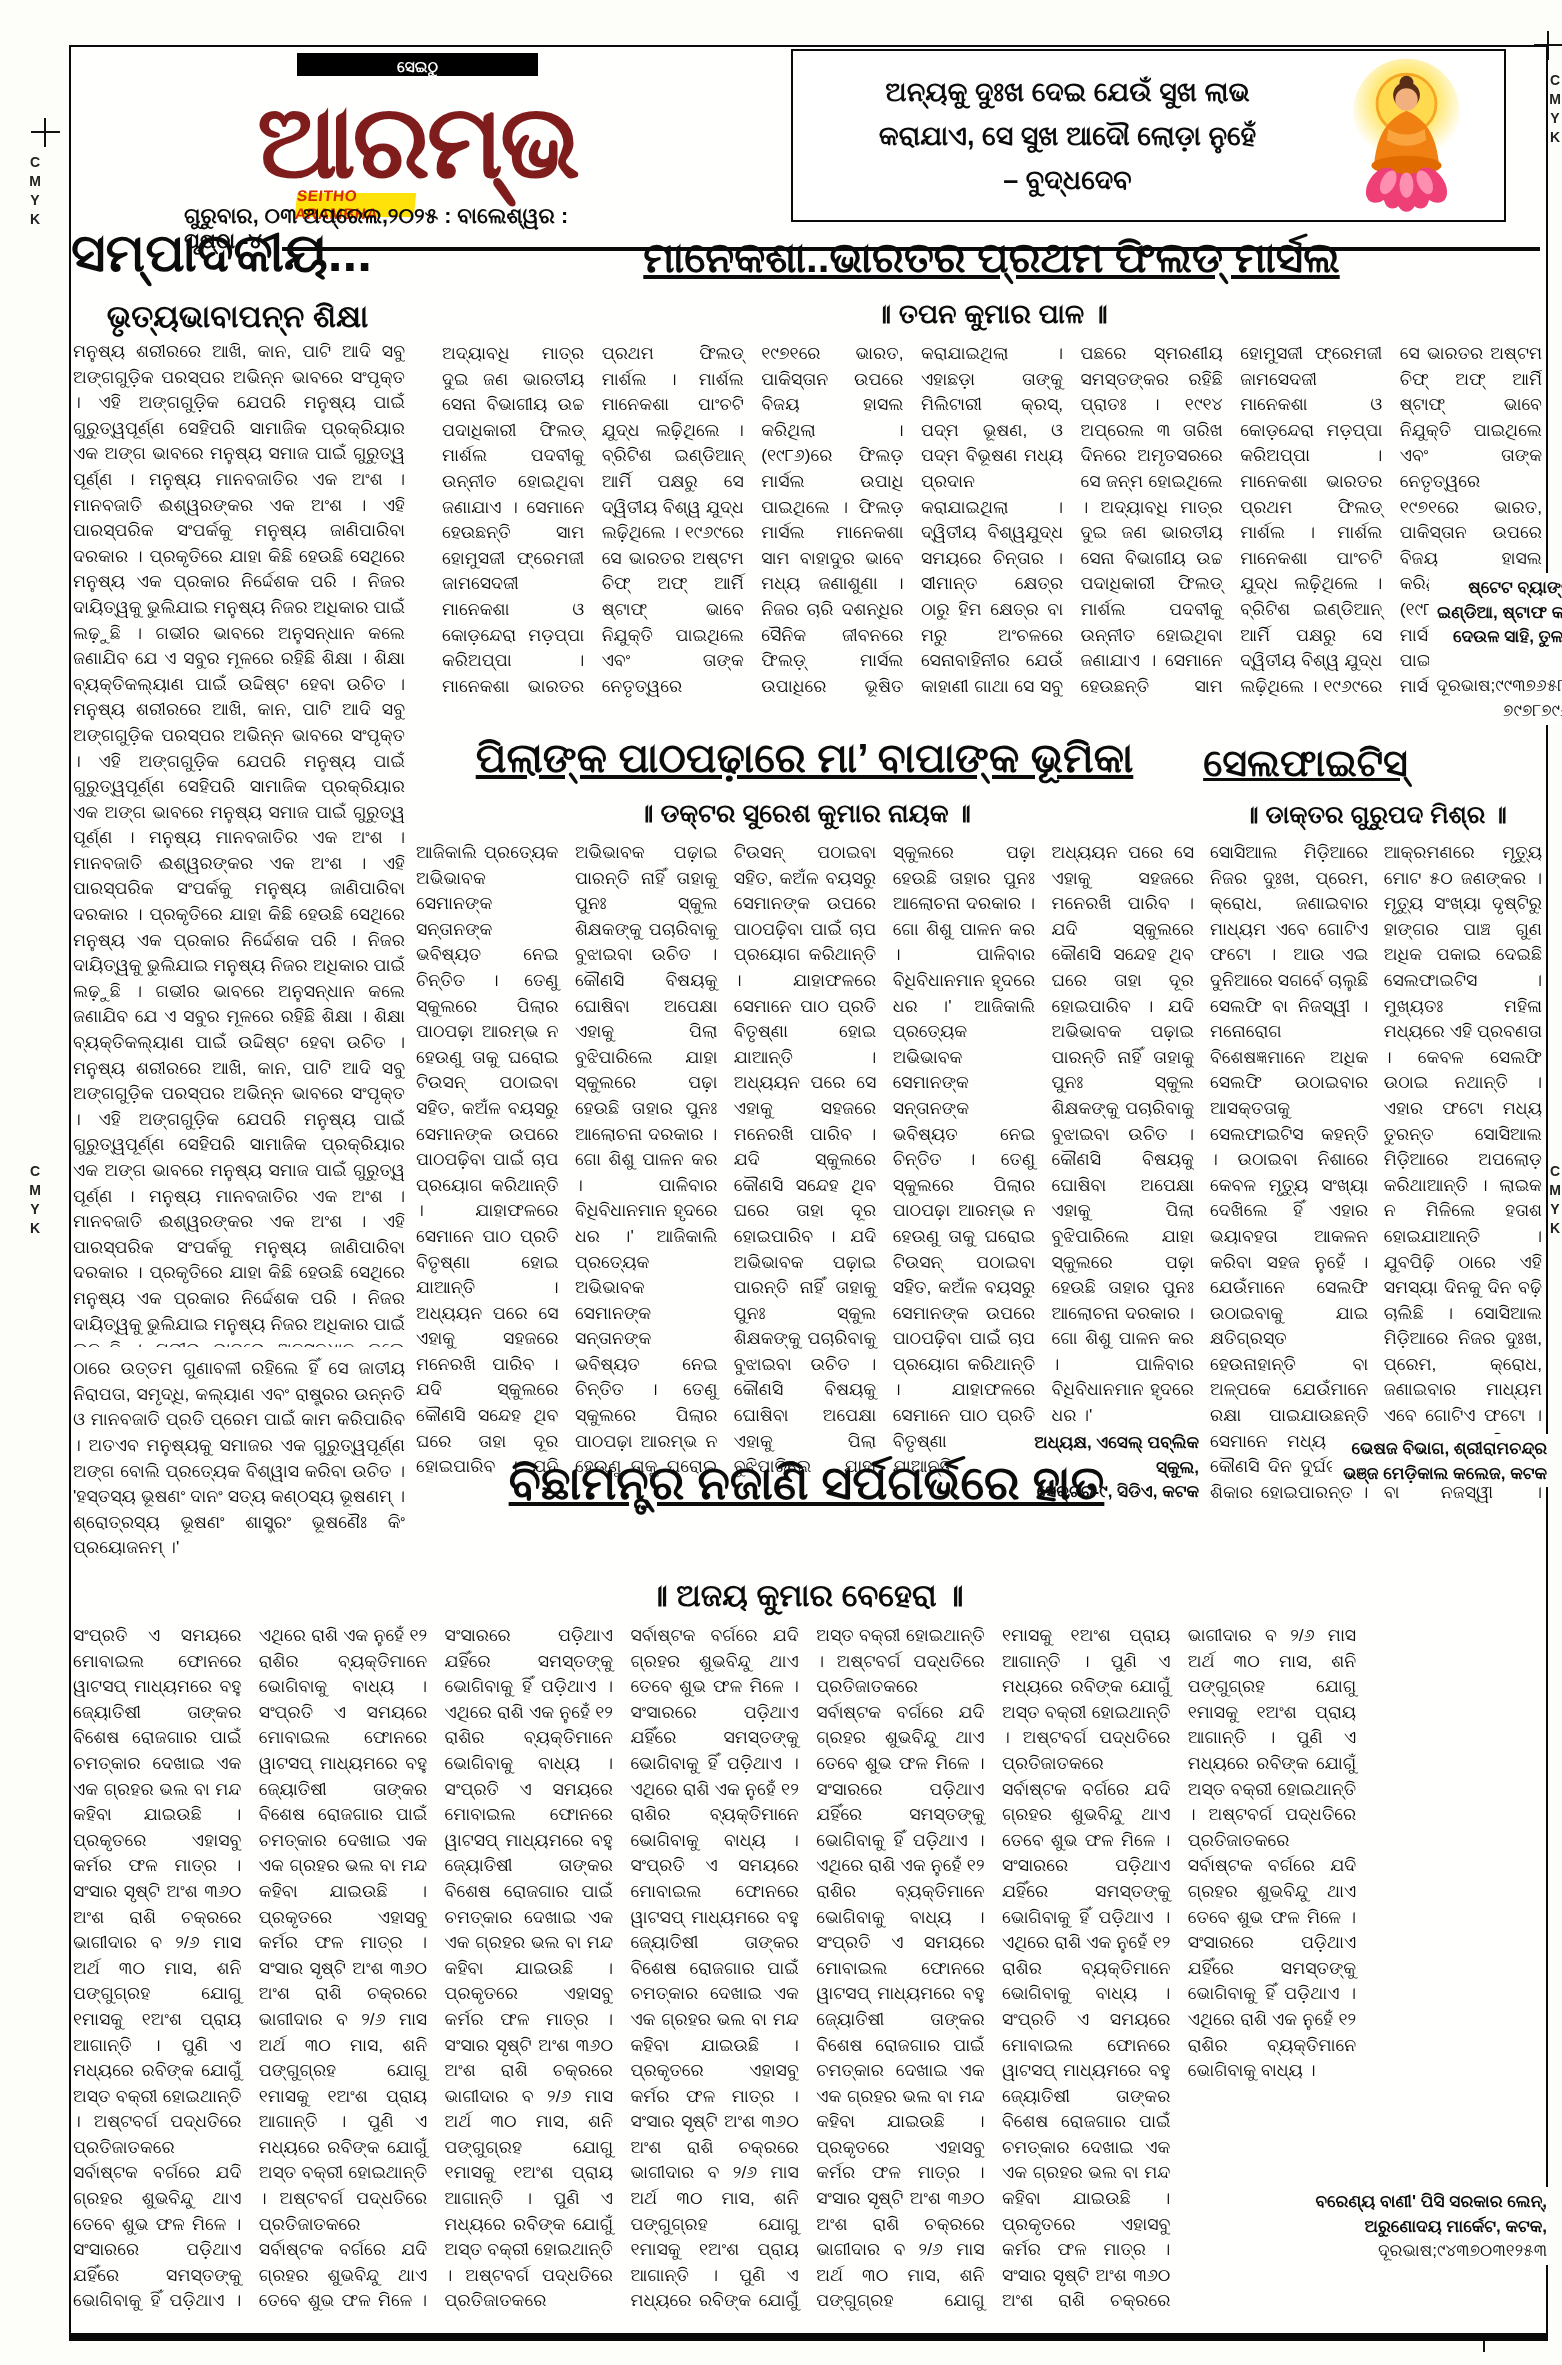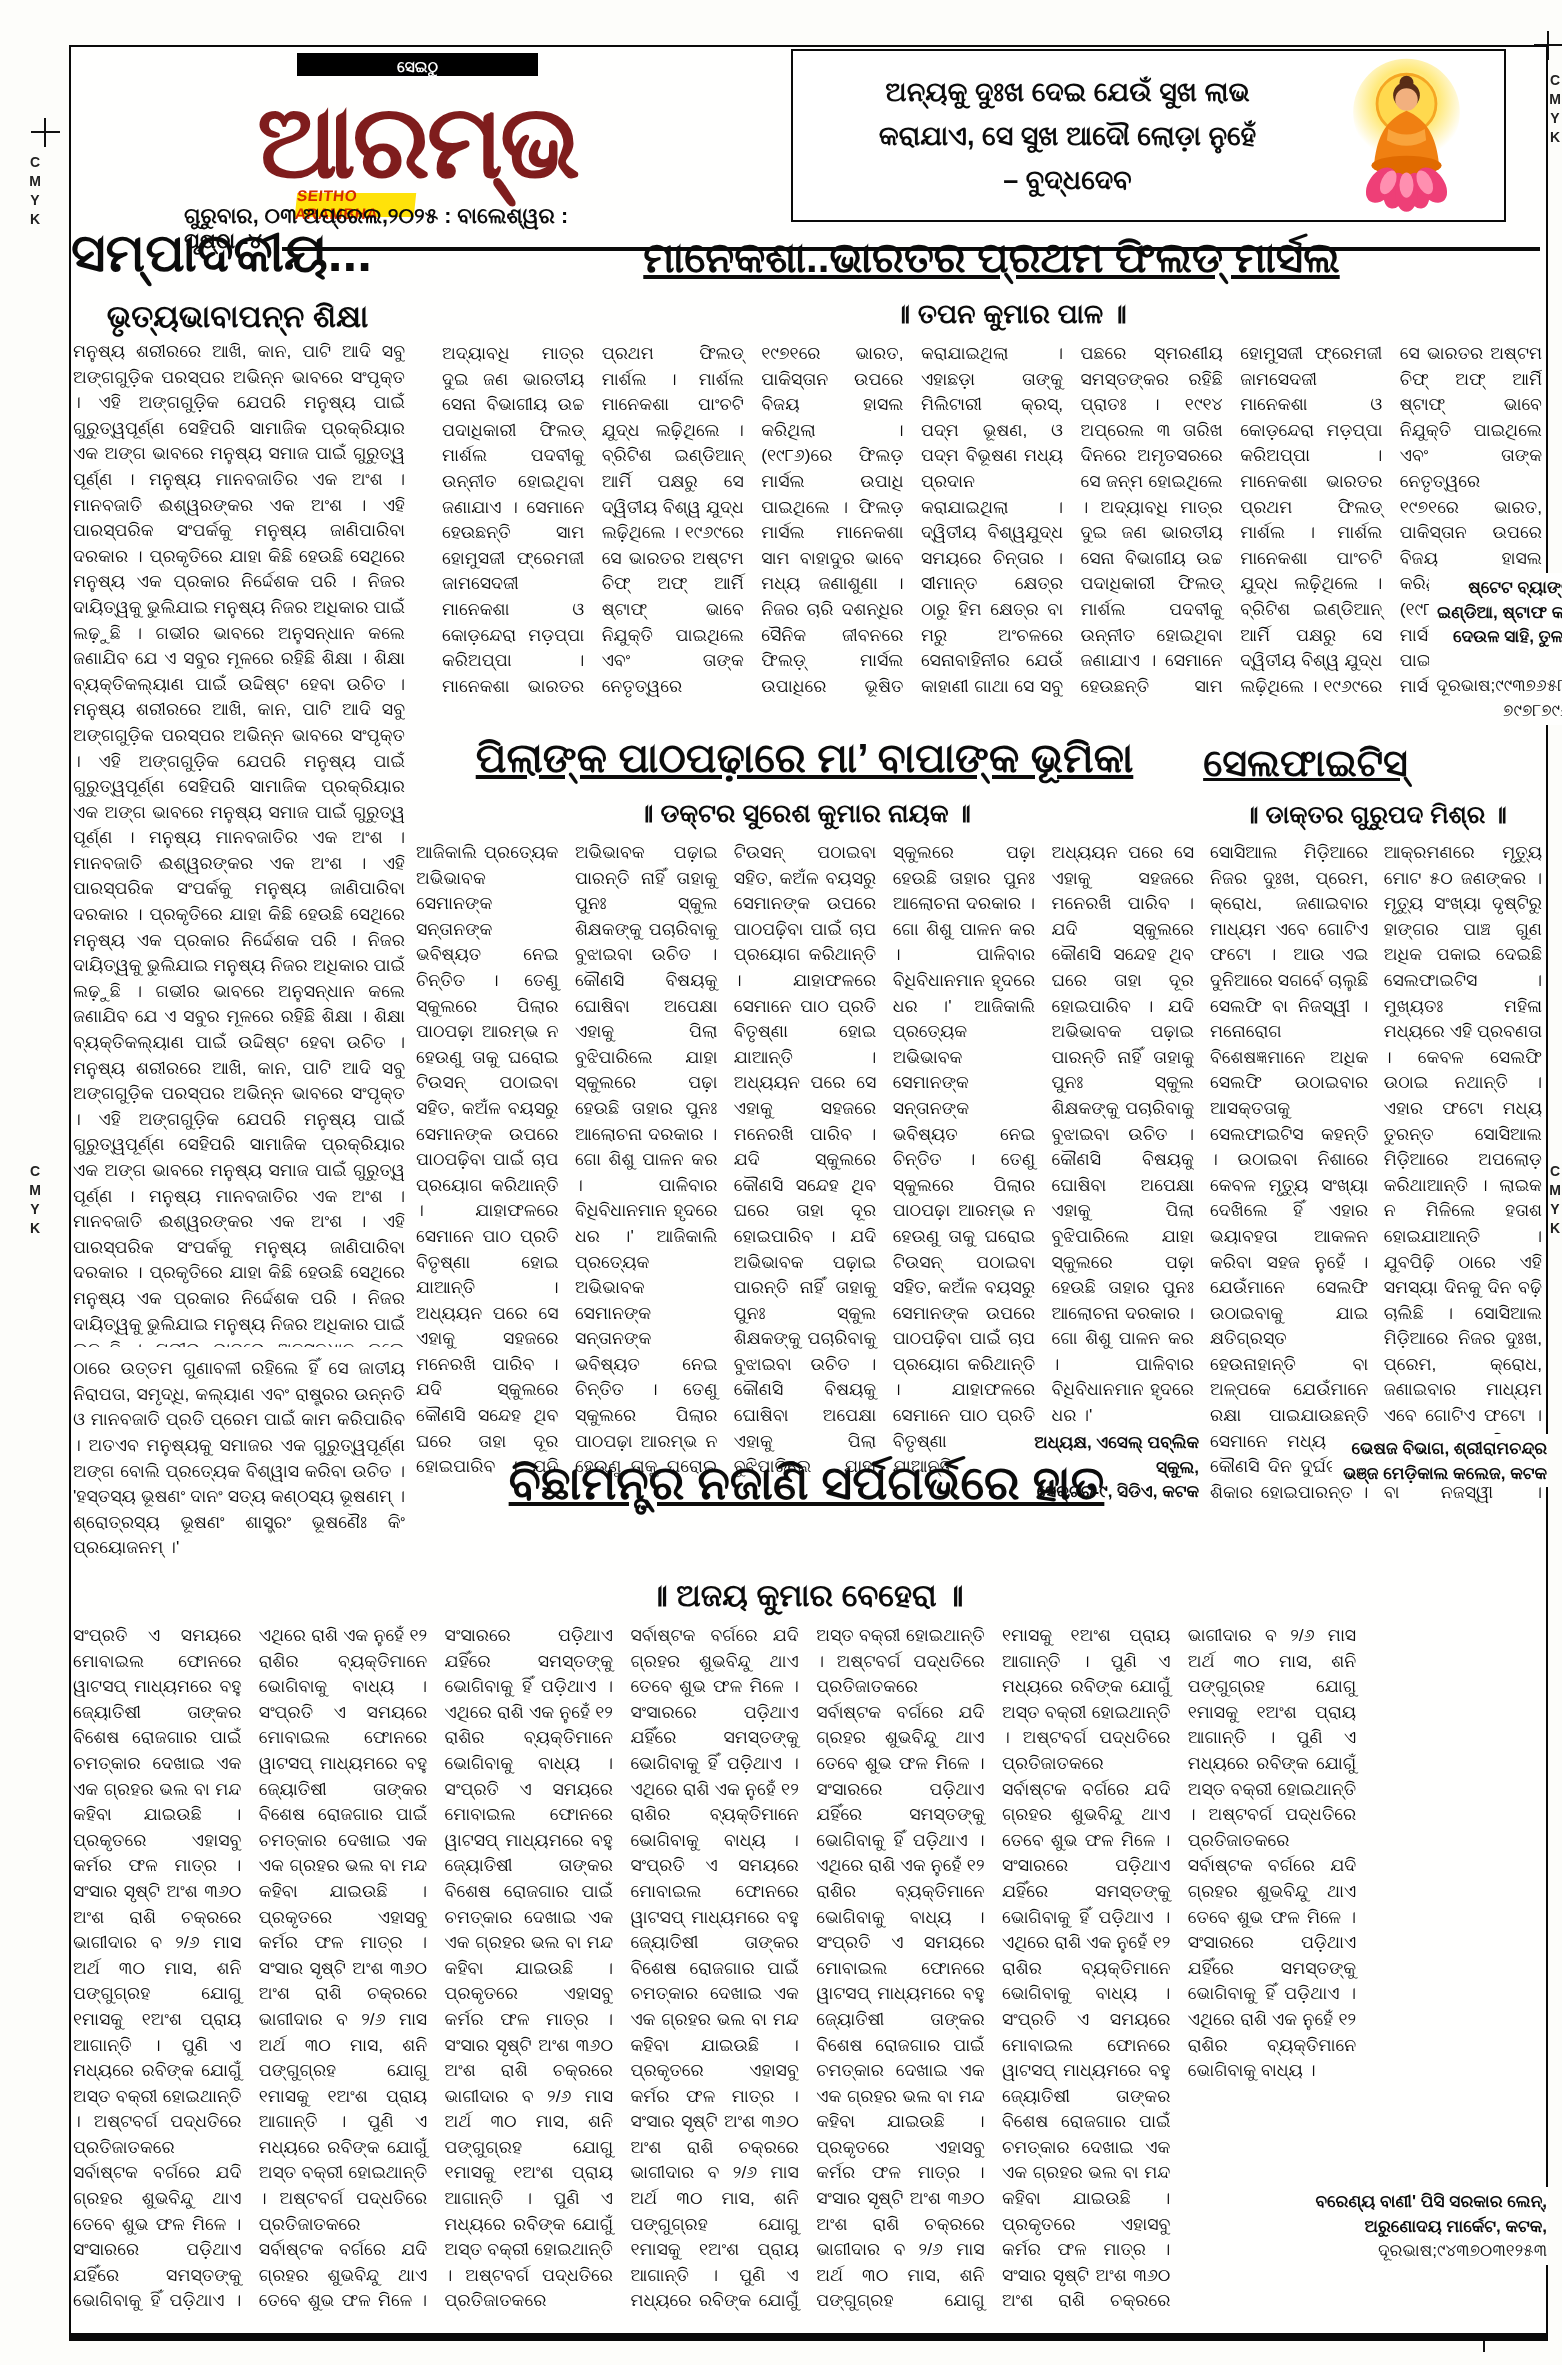--- a/index.html
+++ b/index.html
@@ -145,21 +145,21 @@
 </div>
 
 <div class="section-title">ସମ୍ପାଦକୀୟ...</div>
 <div class="ed-subhead">ଭୃତ୍ୟଭାବାପନ୍ନ ଶିକ୍ଷା</div>
 <div class="ed-col">
   <div class="bodytext">ମନୁଷ୍ୟ ଶରୀରରେ ଆଖି, କାନ, ପାଟି ଆଦି ସବୁ ଅଙ୍ଗଗୁଡ଼ିକ ପରସ୍ପର ଅଭିନ୍ନ ଭାବରେ ସଂପୃକ୍ତ । ଏହି ଅଙ୍ଗଗୁଡ଼ିକ ଯେପରି ମନୁଷ୍ୟ ପାଇଁ ଗୁରୁତ୍ୱପୂର୍ଣ୍ଣ ସେହିପରି ସାମାଜିକ ପ୍ରକ୍ରିୟାର ଏକ ଅଙ୍ଗ ଭାବରେ ମନୁଷ୍ୟ ସମାଜ ପାଇଁ ଗୁରୁତ୍ୱ ପୂର୍ଣ୍ଣ । ମନୁଷ୍ୟ ମାନବଜାତିର ଏକ ଅଂଶ । ମାନବଜାତି ଈଶ୍ୱରଙ୍କର ଏକ ଅଂଶ । ଏହି ପାରସ୍ପରିକ ସଂପର୍କକୁ ମନୁଷ୍ୟ ଜାଣିପାରିବା ଦରକାର । ପ୍ରକୃତିରେ ଯାହା କିଛି ହେଉଛି ସେଥିରେ ମନୁଷ୍ୟ ଏକ ପ୍ରକାର ନିର୍ଦ୍ଦେଶକ ପରି । ନିଜର ଦାୟିତ୍ୱକୁ ଭୁଲିଯାଇ ମନୁଷ୍ୟ ନିଜର ଅଧିକାର ପାଇଁ ଲଢ଼ୁଛି । ଗଭୀର ଭାବରେ ଅନୁସନ୍ଧାନ କଲେ ଜଣାଯିବ ଯେ ଏ ସବୁର ମୂଳରେ ରହିଛି ଶିକ୍ଷା । ଶିକ୍ଷା ବ୍ୟକ୍ତିକଲ୍ୟାଣ ପାଇଁ ଉଦ୍ଦିଷ୍ଟ ହେବା ଉଚିତ । ମନୁଷ୍ୟ ଶରୀରରେ ଆଖି, କାନ, ପାଟି ଆଦି ସବୁ ଅଙ୍ଗଗୁଡ଼ିକ ପରସ୍ପର ଅଭିନ୍ନ ଭାବରେ ସଂପୃକ୍ତ । ଏହି ଅଙ୍ଗଗୁଡ଼ିକ ଯେପରି ମନୁଷ୍ୟ ପାଇଁ ଗୁରୁତ୍ୱପୂର୍ଣ୍ଣ ସେହିପରି ସାମାଜିକ ପ୍ରକ୍ରିୟାର ଏକ ଅଙ୍ଗ ଭାବରେ ମନୁଷ୍ୟ ସମାଜ ପାଇଁ ଗୁରୁତ୍ୱ ପୂର୍ଣ୍ଣ । ମନୁଷ୍ୟ ମାନବଜାତିର ଏକ ଅଂଶ । ମାନବଜାତି ଈଶ୍ୱରଙ୍କର ଏକ ଅଂଶ । ଏହି ପାରସ୍ପରିକ ସଂପର୍କକୁ ମନୁଷ୍ୟ ଜାଣିପାରିବା ଦରକାର । ପ୍ରକୃତିରେ ଯାହା କିଛି ହେଉଛି ସେଥିରେ ମନୁଷ୍ୟ ଏକ ପ୍ରକାର ନିର୍ଦ୍ଦେଶକ ପରି । ନିଜର ଦାୟିତ୍ୱକୁ ଭୁଲିଯାଇ ମନୁଷ୍ୟ ନିଜର ଅଧିକାର ପାଇଁ ଲଢ଼ୁଛି । ଗଭୀର ଭାବରେ ଅନୁସନ୍ଧାନ କଲେ ଜଣାଯିବ ଯେ ଏ ସବୁର ମୂଳରେ ରହିଛି ଶିକ୍ଷା । ଶିକ୍ଷା ବ୍ୟକ୍ତିକଲ୍ୟାଣ ପାଇଁ ଉଦ୍ଦିଷ୍ଟ ହେବା ଉଚିତ । ମନୁଷ୍ୟ ଶରୀରରେ ଆଖି, କାନ, ପାଟି ଆଦି ସବୁ ଅଙ୍ଗଗୁଡ଼ିକ ପରସ୍ପର ଅଭିନ୍ନ ଭାବରେ ସଂପୃକ୍ତ । ଏହି ଅଙ୍ଗଗୁଡ଼ିକ ଯେପରି ମନୁଷ୍ୟ ପାଇଁ ଗୁରୁତ୍ୱପୂର୍ଣ୍ଣ ସେହିପରି ସାମାଜିକ ପ୍ରକ୍ରିୟାର ଏକ ଅଙ୍ଗ ଭାବରେ ମନୁଷ୍ୟ ସମାଜ ପାଇଁ ଗୁରୁତ୍ୱ ପୂର୍ଣ୍ଣ । ମନୁଷ୍ୟ ମାନବଜାତିର ଏକ ଅଂଶ । ମାନବଜାତି ଈଶ୍ୱରଙ୍କର ଏକ ଅଂଶ । ଏହି ପାରସ୍ପରିକ ସଂପର୍କକୁ ମନୁଷ୍ୟ ଜାଣିପାରିବା ଦରକାର । ପ୍ରକୃତିରେ ଯାହା କିଛି ହେଉଛି ସେଥିରେ ମନୁଷ୍ୟ ଏକ ପ୍ରକାର ନିର୍ଦ୍ଦେଶକ ପରି । ନିଜର ଦାୟିତ୍ୱକୁ ଭୁଲିଯାଇ ମନୁଷ୍ୟ ନିଜର ଅଧିକାର ପାଇଁ ଲଢ଼ୁଛି । ଗଭୀର ଭାବରେ ଅନୁସନ୍ଧାନ କଲେ ଜଣାଯିବ ଯେ ଏ ସବୁର ମୂଳରେ ରହିଛି ଶିକ୍ଷା । ଶିକ୍ଷା ବ୍ୟକ୍ତିକଲ୍ୟାଣ ପାଇଁ ଉଦ୍ଦିଷ୍ଟ ହେବା ଉଚିତ ।</div>
   <div class="ed-closing">ଠାରେ ଉତ୍ତମ ଗୁଣାବଳୀ ରହିଲେ ହିଁ ସେ ଜାତୀୟ ନିରାପତା, ସମୃଦ୍ଧି, କଲ୍ୟାଣ ଏବଂ ରାଷ୍ଟ୍ରର ଉନ୍ନତି ଓ ମାନବଜାତି ପ୍ରତି ପ୍ରେମ ପାଇଁ କାମ କରିପାରିବ । ଅତଏବ ମନୁଷ୍ୟକୁ ସମାଜର ଏକ ଗୁରୁତ୍ୱପୂର୍ଣ୍ଣ ଅଙ୍ଗ ବୋଲି ପ୍ରତ୍ୟେକ ବିଶ୍ୱାସ କରିବା ଉଚିତ । 'ହସ୍ତସ୍ୟ ଭୂଷଣଂ ଦାନଂ ସତ୍ୟ କଣ୍ଠସ୍ୟ ଭୂଷଣମ୍ । ଶ୍ରୋତ୍ରସ୍ୟ ଭୂଷଣଂ ଶାସ୍ତ୍ରଂ ଭୂଷଣୈଃ କିଂ ପ୍ରୟୋଜନମ୍ ।'</div>
 </div>
 
 <div class="headline" style="left:441px;top:225px;width:1101px;height:67px;font-size:42px;">ମାନେକଶା..ଭାରତର ପ୍ରଥମ ଫିଲଡ୍ ମାର୍ସଲ</div>
-<div class="byline" style="left:460px;top:296px;width:1101px;height:37px;font-size:27px;">॥ ତପନ କୁମାର ପାଳ ॥</div>
+<div class="byline" style="left:441px;top:296px;width:1101px;height:37px;font-size:27px;">॥ ତପନ କୁମାର ପାଳ ॥</div>
 <div class="cols bodytext" style="left:442px;top:341px;width:1100px;height:377px;column-count:7;column-gap:17.4px;">ଅଦ୍ୟାବଧି ମାତ୍ର ଦୁଇ ଜଣ ଭାରତୀୟ ସେନା ବିଭାଗୀୟ ଉଚ୍ଚ ପଦାଧିକାରୀ ଫିଲଡ୍ ମାର୍ଶଲ ପଦବୀକୁ ଉନ୍ନୀତ ହୋଇଥିବା ଜଣାଯାଏ । ସେମାନେ ହେଉଛନ୍ତି ସାମ ହୋମୁସଜୀ ଫ୍ରେମଜୀ ଜାମସେଦଜୀ ମାନେକଶା ଓ କୋଡ଼ନ୍ଦେରା ମଡ଼ପ୍ପା କରିଅପ୍ପା । ମାନେକଶା ଭାରତର ପ୍ରଥମ ଫିଲଡ୍ ମାର୍ଶଲ । ମାର୍ଶଲ ମାନେକଶା ପାଂଚଟି ଯୁଦ୍ଧ ଲଢ଼ିଥିଲେ । ବ୍ରିଟିଶ ଇଣ୍ଡିଆନ୍ ଆର୍ମି ପକ୍ଷରୁ ସେ ଦ୍ୱିତୀୟ ବିଶ୍ୱ ଯୁଦ୍ଧ ଲଢ଼ିଥିଲେ । ୧୯୬୯ରେ ସେ ଭାରତର ଅଷ୍ଟମ ଚିଫ୍ ଅଫ୍ ଆର୍ମି ଷ୍ଟାଫ୍ ଭାବେ ନିଯୁକ୍ତି ପାଇଥିଲେ ଏବଂ ତାଙ୍କ ନେତୃତ୍ୱରେ ୧୯୭୧ରେ ଭାରତ, ପାକିସ୍ତାନ ଉପରେ ବିଜୟ ହାସଲ କରିଥିଲା । (୧୯୮୬)ରେ ଫିଲଡ଼ ମାର୍ସଲ ଉପାଧି ପାଇଥିଲେ । ଫିଲଡ଼ ମାର୍ସଲ ମାନେକଶା ସାମ ବାହାଦୁର ଭାବେ ମଧ୍ୟ ଜଣାଶୁଣା । ନିଜର ଚାରି ଦଶନ୍ଧିର ସୈନିକ ଜୀବନରେ ଫିଲଡ଼୍ ମାର୍ସଲ ଉପାଧିରେ ଭୂଷିତ କରାଯାଇଥିଲା । ଏହାଛଡ଼ା ତାଙ୍କୁ ମିଲିଟାରୀ କ୍ରସ୍, ପଦ୍ମ ଭୂଷଣ, ଓ ପଦ୍ମ ବିଭୂଷଣ ମଧ୍ୟ ପ୍ରଦାନ କରାଯାଇଥିଲା । ଦ୍ୱିତୀୟ ବିଶ୍ୱଯୁଦ୍ଧ ସମୟରେ ଚିନ୍ତାର । ସୀମାନ୍ତ କ୍ଷେତ୍ର ଠାରୁ ହିମ କ୍ଷେତ୍ର ବା ମରୁ ଅଂଚଳରେ ସେନାବାହିନୀର ଯେଉଁ କାହାଣୀ ଗାଥା ସେ ସବୁ ପଛରେ ସ୍ମରଣୀୟ ସମସ୍ତଙ୍କର ରହିଛି ପ୍ରାତଃ । ୧୯୧୪ ଅପ୍ରେଲ ୩ ତାରିଖ ଦିନରେ ଅମୃତସରରେ ସେ ଜନ୍ମ ହୋଇଥିଲେ । ଅଦ୍ୟାବଧି ମାତ୍ର ଦୁଇ ଜଣ ଭାରତୀୟ ସେନା ବିଭାଗୀୟ ଉଚ୍ଚ ପଦାଧିକାରୀ ଫିଲଡ୍ ମାର୍ଶଲ ପଦବୀକୁ ଉନ୍ନୀତ ହୋଇଥିବା ଜଣାଯାଏ । ସେମାନେ ହେଉଛନ୍ତି ସାମ ହୋମୁସଜୀ ଫ୍ରେମଜୀ ଜାମସେଦଜୀ ମାନେକଶା ଓ କୋଡ଼ନ୍ଦେରା ମଡ଼ପ୍ପା କରିଅପ୍ପା । ମାନେକଶା ଭାରତର ପ୍ରଥମ ଫିଲଡ୍ ମାର୍ଶଲ । ମାର୍ଶଲ ମାନେକଶା ପାଂଚଟି ଯୁଦ୍ଧ ଲଢ଼ିଥିଲେ । ବ୍ରିଟିଶ ଇଣ୍ଡିଆନ୍ ଆର୍ମି ପକ୍ଷରୁ ସେ ଦ୍ୱିତୀୟ ବିଶ୍ୱ ଯୁଦ୍ଧ ଲଢ଼ିଥିଲେ । ୧୯୬୯ରେ ସେ ଭାରତର ଅଷ୍ଟମ ଚିଫ୍ ଅଫ୍ ଆର୍ମି ଷ୍ଟାଫ୍ ଭାବେ ନିଯୁକ୍ତି ପାଇଥିଲେ ଏବଂ ତାଙ୍କ ନେତୃତ୍ୱରେ ୧୯୭୧ରେ ଭାରତ, ପାକିସ୍ତାନ ଉପରେ ବିଜୟ ହାସଲ କରିଥିଲା । (୧୯୮୬)ରେ ଫିଲଡ଼ ମାର୍ସଲ ଉପାଧି ପାଇଥିଲେ । ଫିଲଡ଼ ମାର୍ସଲ ମାନେକଶା ସାମ ବାହାଦୁର ଭାବେ ମଧ୍ୟ ଜଣାଶୁଣା । ନିଜର ଚାରି ଦଶନ୍ଧିର ସୈନିକ ଜୀବନରେ ଫିଲଡ଼୍ ମାର୍ସଲ ଉପାଧିରେ ଭୂଷିତ କରାଯାଇଥିଲା । ଏହାଛଡ଼ା ତାଙ୍କୁ ମିଲିଟାରୀ କ୍ରସ୍, ପଦ୍ମ ଭୂଷଣ, ଓ ପଦ୍ମ ବିଭୂଷଣ ମଧ୍ୟ ପ୍ରଦାନ କରାଯାଇଥିଲା । ଦ୍ୱିତୀୟ ବିଶ୍ୱଯୁଦ୍ଧ ସମୟରେ ଚିନ୍ତାର । ସୀମାନ୍ତ କ୍ଷେତ୍ର ଠାରୁ ହିମ କ୍ଷେତ୍ର ବା ମରୁ ଅଂଚଳରେ ସେନାବାହିନୀର ଯେଉଁ କାହାଣୀ ଗାଥା ସେ ସବୁ ପଛରେ ସ୍ମରଣୀୟ ସମସ୍ତଙ୍କର ରହିଛି ପ୍ରାତଃ । ୧୯୧୪ ଅପ୍ରେଲ ୩ ତାରିଖ ଦିନରେ ଅମୃତସରରେ ସେ ଜନ୍ମ ହୋଇଥିଲେ ।</div>
 <div class="sig" style="left:1429px;top:573px;width:174px;">
   <div>ଷ୍ଟେଟ ବ୍ୟାଙ୍କ ଅଫ ଇଣ୍ଡିଆ, ଷ୍ଟାଫ କଲୋନୀ, ଦେଉଳ ସାହି, ତୁଳସୀପୁର, କଟକ,</div>
   <div class="phone">ଦୂରଭାଷ;୯୯୩୭୬୫୮୩୬୨ / ୭୯୭୮୭୯୬୬୩୩</div>
 </div>
 
 <div class="headline" style="left:415px;top:728px;width:779px;height:61px;font-size:41px;">ପିଲାଙ୍କ ପାଠପଢ଼ାରେ ମା’ ବାପାଙ୍କ ଭୂମିକା</div>
 <div class="byline" style="left:415px;top:795px;width:779px;height:37px;font-size:25.6px;">॥ ଡକ୍ଟର ସୁରେଶ କୁମାର ନାୟକ ॥</div>
 <div class="cols bodytext" style="left:416px;top:840px;width:778px;height:663px;column-count:5;column-gap:16.4px;">ଆଜିକାଲି ପ୍ରତ୍ୟେକ ଅଭିଭାବକ ସେମାନଙ୍କ ସନ୍ତାନଙ୍କ ଭବିଷ୍ୟତ ନେଇ ଚିନ୍ତିତ । ତେଣୁ ସ୍କୁଲରେ ପିଲାର ପାଠପଢ଼ା ଆରମ୍ଭ ନ ହେଉଣୁ ତାକୁ ଘରୋଇ ଟିଉସନ୍ ପଠାଇବା ସହିତ, କଅଁଳ ବୟସରୁ ସେମାନଙ୍କ ଉପରେ ପାଠପଢ଼ିବା ପାଇଁ ଚାପ ପ୍ରୟୋଗ କରିଥାନ୍ତି । ଯାହାଫଳରେ ସେମାନେ ପାଠ ପ୍ରତି ବିତୃଷ୍ଣା ହୋଇ ଯାଆନ୍ତି । ଅଧ୍ୟୟନ ପରେ ସେ ଏହାକୁ ସହଜରେ ମନେରଖି ପାରିବ । ଯଦି ସ୍କୁଲରେ କୌଣସି ସନ୍ଦେହ ଥିବ ଘରେ ତାହା ଦୂର ହୋଇପାରିବ । ଯଦି ଅଭିଭାବକ ପଢ଼ାଇ ପାରନ୍ତି ନାହିଁ ତାହାକୁ ପୁନଃ ସ୍କୁଲ ଶିକ୍ଷକଙ୍କୁ ପଚାରିବାକୁ ବୁଝାଇବା ଉଚିତ । କୌଣସି ବିଷୟକୁ ଘୋଷିବା ଅପେକ୍ଷା ଏହାକୁ ପିଲା ବୁଝିପାରିଲେ ଯାହା ସ୍କୁଲରେ ପଢ଼ା ହେଉଛି ତାହାର ପୁନଃ ଆଲୋଚନା ଦରକାର । ଗୋ ଶିଶୁ ପାଳନ କର । ପାଳିବାର ବିଧିବିଧାନମାନ ହୃଦରେ ଧର ।' ଆଜିକାଲି ପ୍ରତ୍ୟେକ ଅଭିଭାବକ ସେମାନଙ୍କ ସନ୍ତାନଙ୍କ ଭବିଷ୍ୟତ ନେଇ ଚିନ୍ତିତ । ତେଣୁ ସ୍କୁଲରେ ପିଲାର ପାଠପଢ଼ା ଆରମ୍ଭ ନ ହେଉଣୁ ତାକୁ ଘରୋଇ ଟିଉସନ୍ ପଠାଇବା ସହିତ, କଅଁଳ ବୟସରୁ ସେମାନଙ୍କ ଉପରେ ପାଠପଢ଼ିବା ପାଇଁ ଚାପ ପ୍ରୟୋଗ କରିଥାନ୍ତି । ଯାହାଫଳରେ ସେମାନେ ପାଠ ପ୍ରତି ବିତୃଷ୍ଣା ହୋଇ ଯାଆନ୍ତି । ଅଧ୍ୟୟନ ପରେ ସେ ଏହାକୁ ସହଜରେ ମନେରଖି ପାରିବ । ଯଦି ସ୍କୁଲରେ କୌଣସି ସନ୍ଦେହ ଥିବ ଘରେ ତାହା ଦୂର ହୋଇପାରିବ । ଯଦି ଅଭିଭାବକ ପଢ଼ାଇ ପାରନ୍ତି ନାହିଁ ତାହାକୁ ପୁନଃ ସ୍କୁଲ ଶିକ୍ଷକଙ୍କୁ ପଚାରିବାକୁ ବୁଝାଇବା ଉଚିତ । କୌଣସି ବିଷୟକୁ ଘୋଷିବା ଅପେକ୍ଷା ଏହାକୁ ପିଲା ବୁଝିପାରିଲେ ଯାହା ସ୍କୁଲରେ ପଢ଼ା ହେଉଛି ତାହାର ପୁନଃ ଆଲୋଚନା ଦରକାର । ଗୋ ଶିଶୁ ପାଳନ କର । ପାଳିବାର ବିଧିବିଧାନମାନ ହୃଦରେ ଧର ।' ଆଜିକାଲି ପ୍ରତ୍ୟେକ ଅଭିଭାବକ ସେମାନଙ୍କ ସନ୍ତାନଙ୍କ ଭବିଷ୍ୟତ ନେଇ ଚିନ୍ତିତ । ତେଣୁ ସ୍କୁଲରେ ପିଲାର ପାଠପଢ଼ା ଆରମ୍ଭ ନ ହେଉଣୁ ତାକୁ ଘରୋଇ ଟିଉସନ୍ ପଠାଇବା ସହିତ, କଅଁଳ ବୟସରୁ ସେମାନଙ୍କ ଉପରେ ପାଠପଢ଼ିବା ପାଇଁ ଚାପ ପ୍ରୟୋଗ କରିଥାନ୍ତି । ଯାହାଫଳରେ ସେମାନେ ପାଠ ପ୍ରତି ବିତୃଷ୍ଣା ହୋଇ ଯାଆନ୍ତି । ଅଧ୍ୟୟନ ପରେ ସେ ଏହାକୁ ସହଜରେ ମନେରଖି ପାରିବ । ଯଦି ସ୍କୁଲରେ କୌଣସି ସନ୍ଦେହ ଥିବ ଘରେ ତାହା ଦୂର ହୋଇପାରିବ । ଯଦି ଅଭିଭାବକ ପଢ଼ାଇ ପାରନ୍ତି ନାହିଁ ତାହାକୁ ପୁନଃ ସ୍କୁଲ ଶିକ୍ଷକଙ୍କୁ ପଚାରିବାକୁ ବୁଝାଇବା ଉଚିତ । କୌଣସି ବିଷୟକୁ ଘୋଷିବା ଅପେକ୍ଷା ଏହାକୁ ପିଲା ବୁଝିପାରିଲେ ଯାହା ସ୍କୁଲରେ ପଢ଼ା ହେଉଛି ତାହାର ପୁନଃ ଆଲୋଚନା ଦରକାର । ଗୋ ଶିଶୁ ପାଳନ କର । ପାଳିବାର ବିଧିବିଧାନମାନ ହୃଦରେ ଧର ।'</div>
 <div class="sig" style="left:984px;top:1428px;width:210px;">

